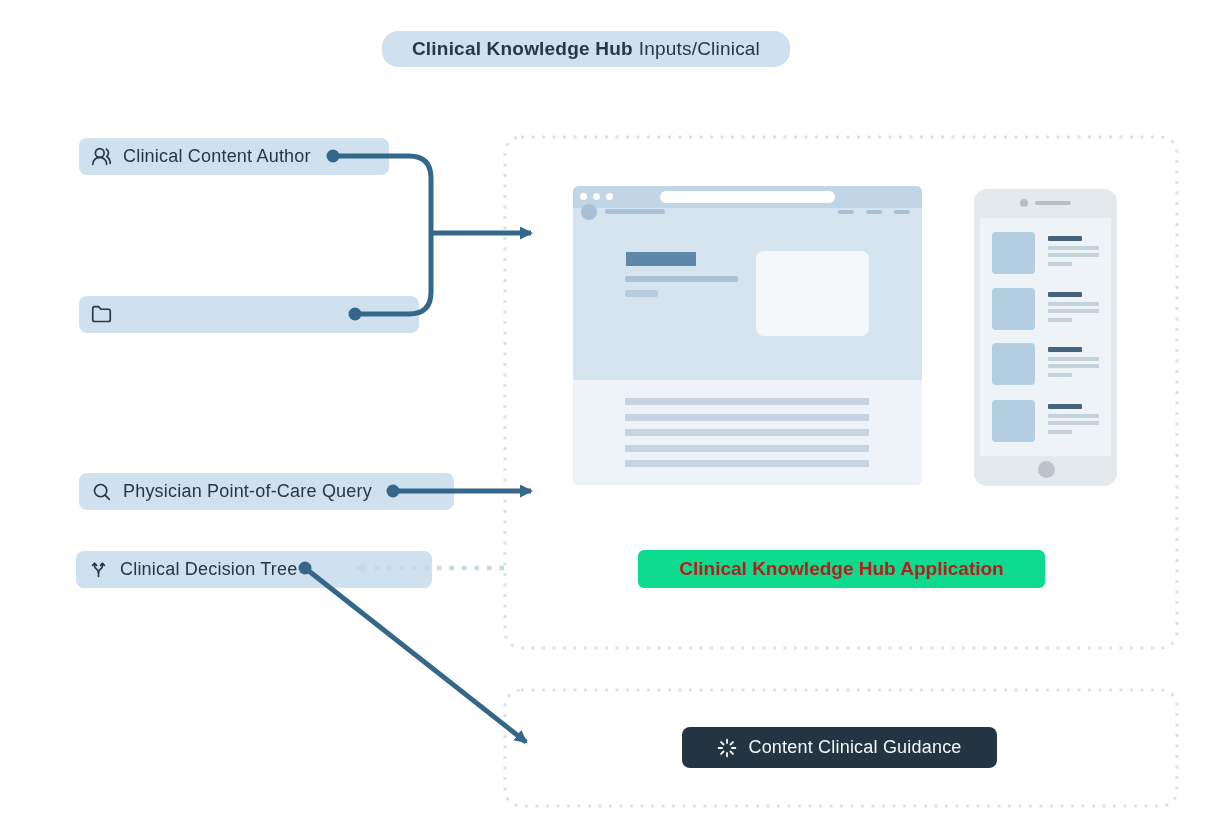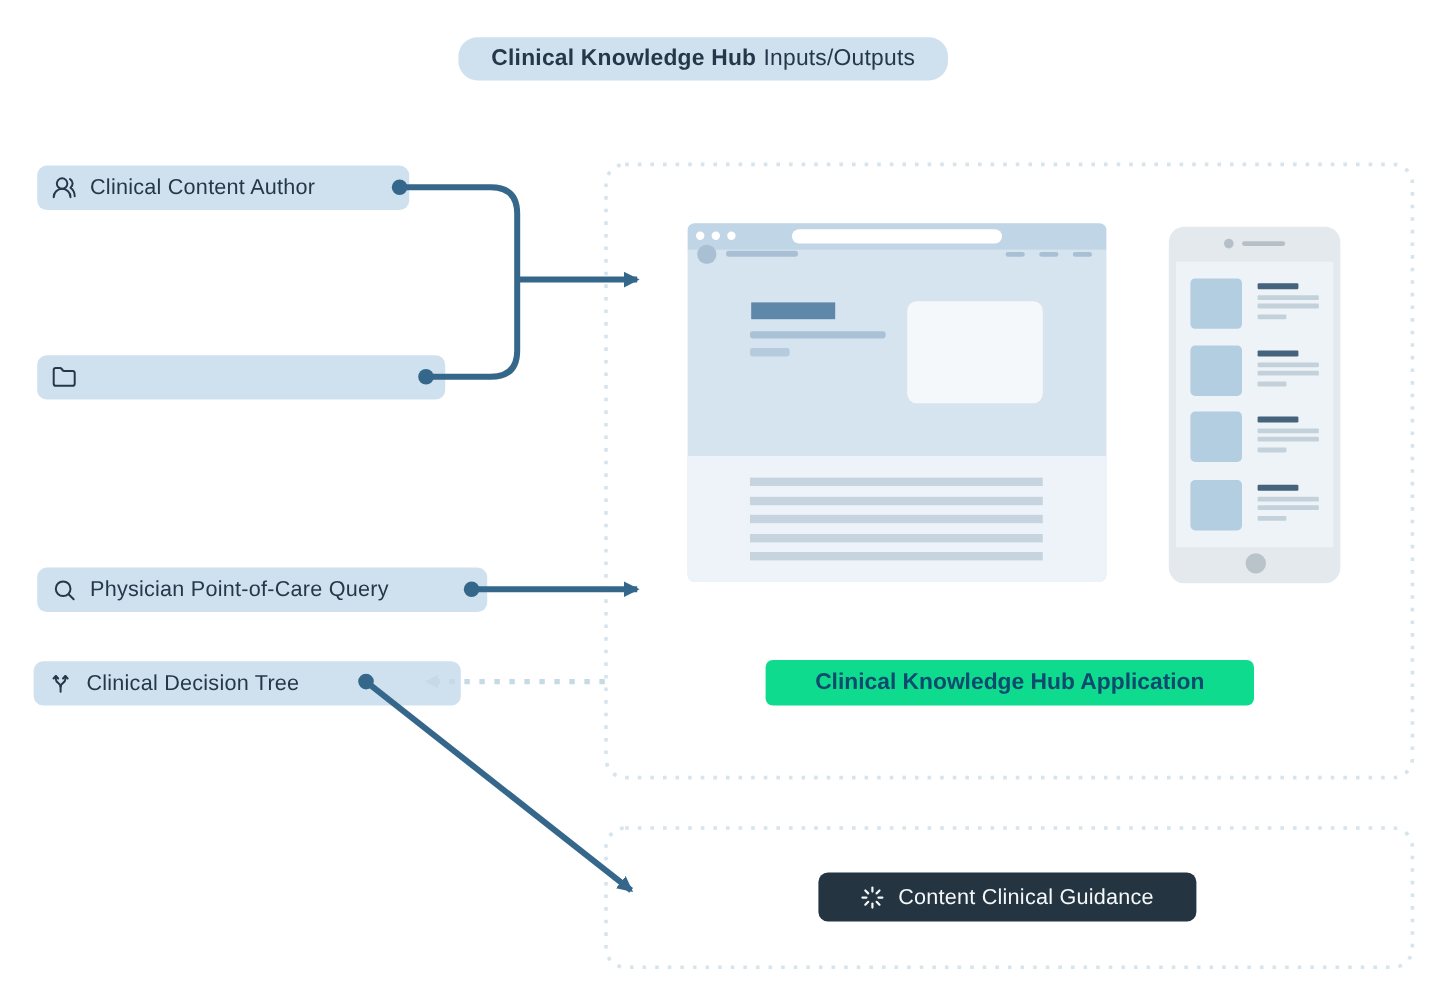--- a/index.html
+++ b/index.html
@@ -7,26 +7,26 @@
           font-family:"Liberation Sans",sans-serif;color:#24384a;}
   .abs{position:absolute;}
 
   
   .title-badge{left:382px;top:31px;width:408px;height:36px;background:#cfe1ef;border-radius:16px;
                display:flex;align-items:center;justify-content:center;font-size:19px;letter-spacing:.2px;}
   .title-badge .b{font-weight:700;margin-right:6px;}
 
   
   .chip{background:#cfe1ef;border-radius:8px;height:37px;display:flex;align-items:center;
-        gap:11px;padding:0 12px;font-size:18px;letter-spacing:.2px;box-sizing:border-box;}
+        gap:11px;padding:0 12px;font-size:18px;letter-spacing:.2px;box-sizing:border-box;margin-left:48px;}
   .chip svg{flex:0 0 auto;}
 
   
   .app-btn{left:638px;top:550px;width:407px;height:38px;background:#0fdb8e;border-radius:6px;
-           display:flex;align-items:center;justify-content:center;font-weight:700;font-size:19px;color:#0c4a6e;}
+           display:flex;align-items:center;justify-content:center;font-weight:700;font-size:19px;color:#b91c1c;}
 
   
   .out-pill{left:682px;top:727px;width:315px;height:41px;background:#243440;border-radius:8px;
             display:flex;align-items:center;justify-content:center;gap:11px;color:#f5f8fa;font-size:18px;letter-spacing:.2px;}
 
   
   .browser{left:573px;top:186px;width:349px;height:299px;border-radius:6px;overflow:hidden;background:#d6e4f0;}
   .b-top{position:absolute;left:0;top:0;width:100%;height:22px;background:#c0d5e6;}
   .b-dot{position:absolute;width:7px;height:7px;border-radius:50%;background:#ffffff;top:7px;}
   .b-url{position:absolute;left:87px;top:5px;width:175px;height:12px;border-radius:6px;background:#ffffff;}
@@ -55,21 +55,21 @@
 
   .overlay{position:absolute;left:0;top:0;width:1208px;height:834px;pointer-events:none;z-index:5;}
 </style>
 </head>
 <body>
 
 <div class="canvas">
 
   <div class="abs title-badge">
     <span class="b">Clinical Knowledge Hub</span>
-    <span>Inputs/Outputs</span>
+    <span>Inputs/Clinical</span>
   </div>
 
   <div class="abs chip" style="left:31px;top:138px;width:310px;">
     <svg width="21" height="21" viewBox="0 0 24 24" fill="none" stroke="#24384a" stroke-width="1.9" stroke-linecap="round" stroke-linejoin="round">
       <path d="M18 21a8 8 0 0 0-16 0"></path>
         <circle cx="10" cy="8" r="5"></circle>
         <path d="M22 20c0-3.37-2-6.5-4-8a5 5 0 0 0-.45-8.3"></path>
     </svg>
     <span>Clinical Content Author</span>
   </div>

